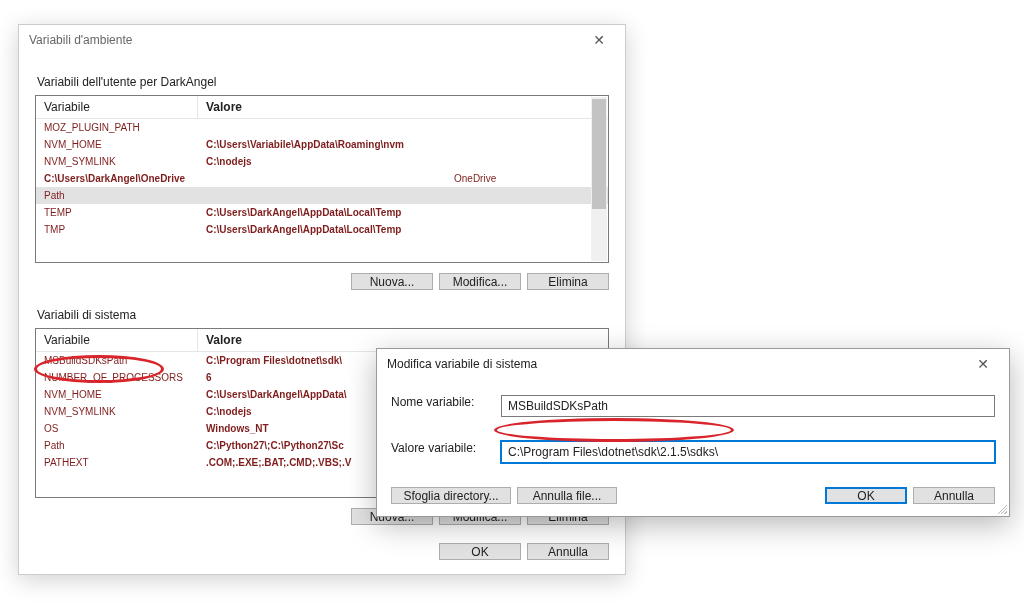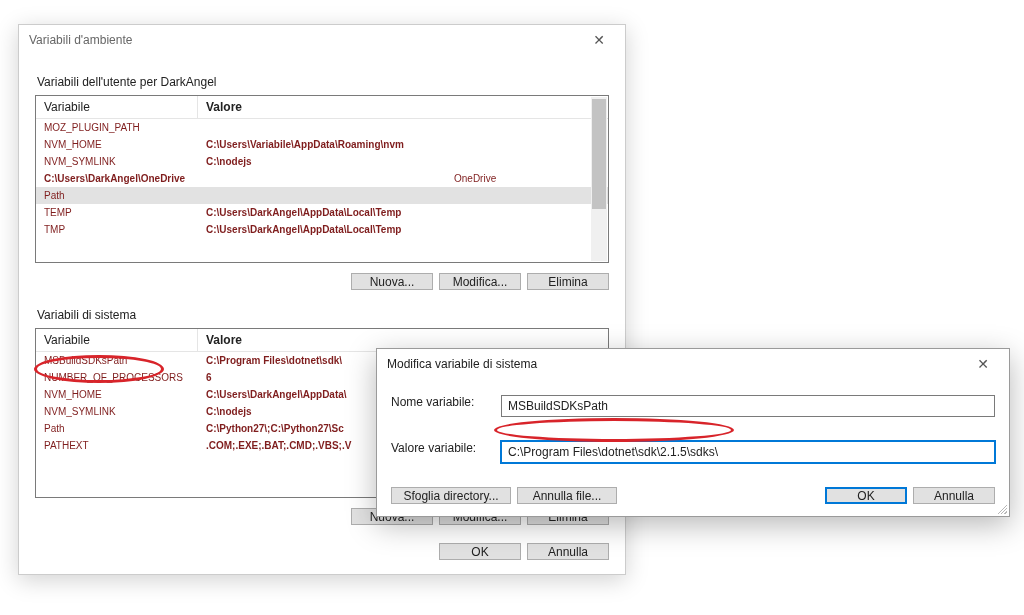--- a/index.html
+++ b/index.html
@@ -219,20 +219,24 @@
             </div>
             <div class="row">
               <div class="col col-var">NVM_HOME</div>
               <div class="col col-val">C:\Users\DarkAngel\AppData\</div>
             </div>
             <div class="row">
               <div class="col col-var">NVM_SYMLINK</div>
               <div class="col col-val">C:\nodejs</div>
             </div>
             <div class="row">
+              <div class="col col-var">OS</div>
+              <div class="col col-val">Windows_NT</div>
+            </div>
+            <div class="row">
               <div class="col col-var">Path</div>
               <div class="col col-val">C:\Python27\;C:\Python27\Sc</div>
             </div>
             <div class="row">
               <div class="col col-var">PATHEXT</div>
               <div class="col col-val">.COM;.EXE;.BAT;.CMD;.VBS;.V</div>
             </div>
           </div>
       </div>
       <div class="btn-row">

